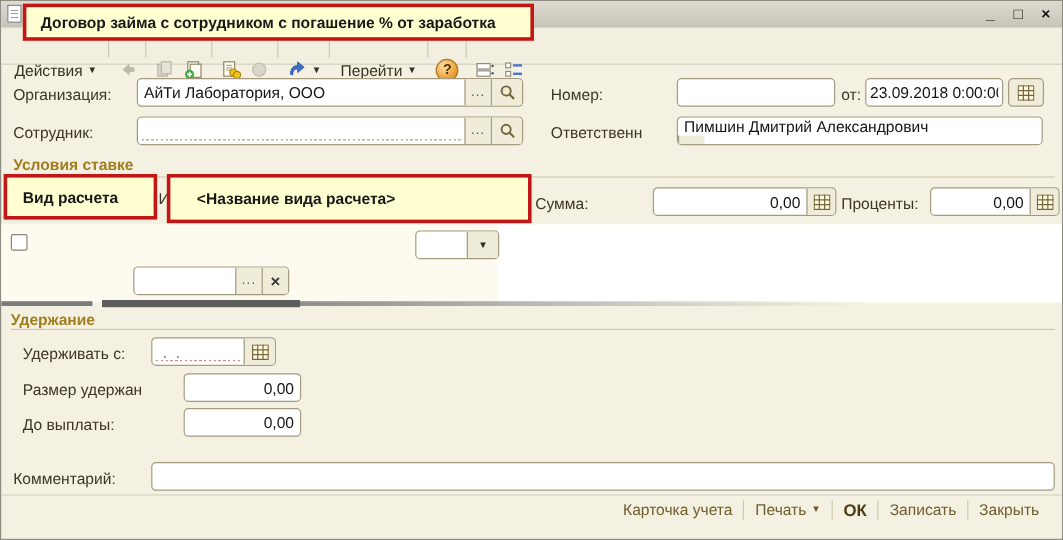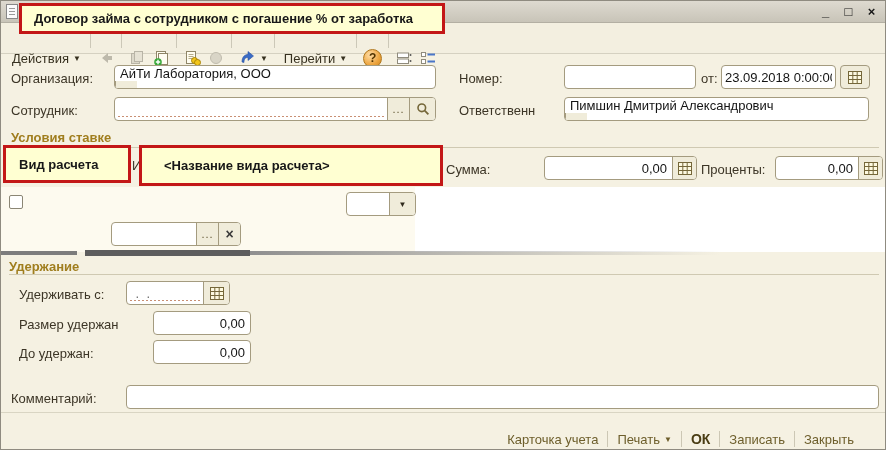--- a/index.html
+++ b/index.html
@@ -56,21 +56,21 @@
   .sbtn { position:absolute; height:24px; border:1px solid #a49b7f; border-radius:4px;
           background:#f0ecda; display:flex; align-items:center; justify-content:center;
           cursor:pointer; z-index:6; }
   .cb { position:absolute; width:14px; height:14px; background:#fff; border:1px solid #8b8675;
         border-radius:2px; cursor:pointer; z-index:6; }
   .whitepanel { position:absolute; left:0; top:186px; width:886px; height:65px; background:#fdfaef; z-index:1; }
   .whiteright { position:absolute; left:414px; top:186px; width:472px; height:65px; background:#ffffff; z-index:1; }
   .sh { position:absolute; z-index:2; }
   .frag { position:absolute; font-size:13px; color:#3a3426; z-index:5; }
   .footer-line { position:absolute; left:0; top:411px; width:886px; height:1px; background:#d9d5c3; }
-  .footer { position:absolute; right:22px; top:416px; height:30px; display:flex; align-items:flex-end; }
+  .footer { position:absolute; right:10px; top:416px; height:30px; display:flex; align-items:flex-start; }
   .f-btn { font-size:13px; color:#6d5e2b; padding:0 9px; background:none; border:none;
            cursor:pointer; display:flex; align-items:center; white-space:nowrap; }
   .f-btn .arr { color:#6d5e2b; }
   .f-btn.ok { font-weight:bold; color:#4a3d14; font-size:14px; }
   .f-sep { width:1px; height:16px; background:#ccc7b4; }
 </style>
 </head>
 <body>
 
 <div class="win">
@@ -178,21 +178,21 @@
     </button>
   </div>
 
   <div class="whitepanel"></div>
   <div class="whiteright"></div>
   <div class="sh" style="left:0;top:250px;width:76px;height:4px;background:#7c7c7c;"></div>
   <div class="sh" style="left:84px;top:249px;width:165px;height:6px;background:#5d5d5d;"></div>
   <div class="sh" style="left:249px;top:250px;width:470px;height:4px;background:linear-gradient(to right,#8f8f8f,rgba(213,209,193,0));"></div>
 
   <span class="lbl" style="left:10px;top:70px;">Организация:</span>
-  <div class="fld" style="left:113px;top:64px;width:322px;flex-direction:column;">
+  <div class="fld" style="left:113px;top:64px;width:322px;">
     <input class="fi" value="АйТи Лаборатория, ООО" style="">
     <button class="fb dots">...</button>
     <button class="fb w26">
       <span class="ico">
         <svg width="14" height="14">
             <circle cx="5.8" cy="5.8" r="3.8" fill="none" stroke="#756739" stroke-width="1.6"></circle>
             <line x1="8.7" y1="8.7" x2="12.4" y2="12.4" stroke="#756739" stroke-width="1.8"></line>
           </svg>
       </span>
     </button>
@@ -305,21 +305,21 @@
           </svg>
       </span>
     </button>
   </div>
 
   <span class="lbl" style="left:18px;top:316px;">Размер удержан</span>
   <div class="fld" style="left:152px;top:310px;width:98px;">
     <input class="fi num" value="0,00" style="">
   </div>
 
-  <span class="lbl" style="left:18px;top:345px;">До удержан:</span>
+  <span class="lbl" style="left:18px;top:345px;">До выплаты:</span>
   <div class="fld" style="left:152px;top:339px;width:98px;">
     <input class="fi num" value="0,00" style="">
   </div>
 
   <span class="lbl" style="left:10px;top:390px;text-align:center;">Комментарий:</span>
   <div class="fld" style="left:125px;top:384px;width:753px;">
     <input class="fi" value="" style="">
   </div>
 
   <div class="footer-line"></div>

